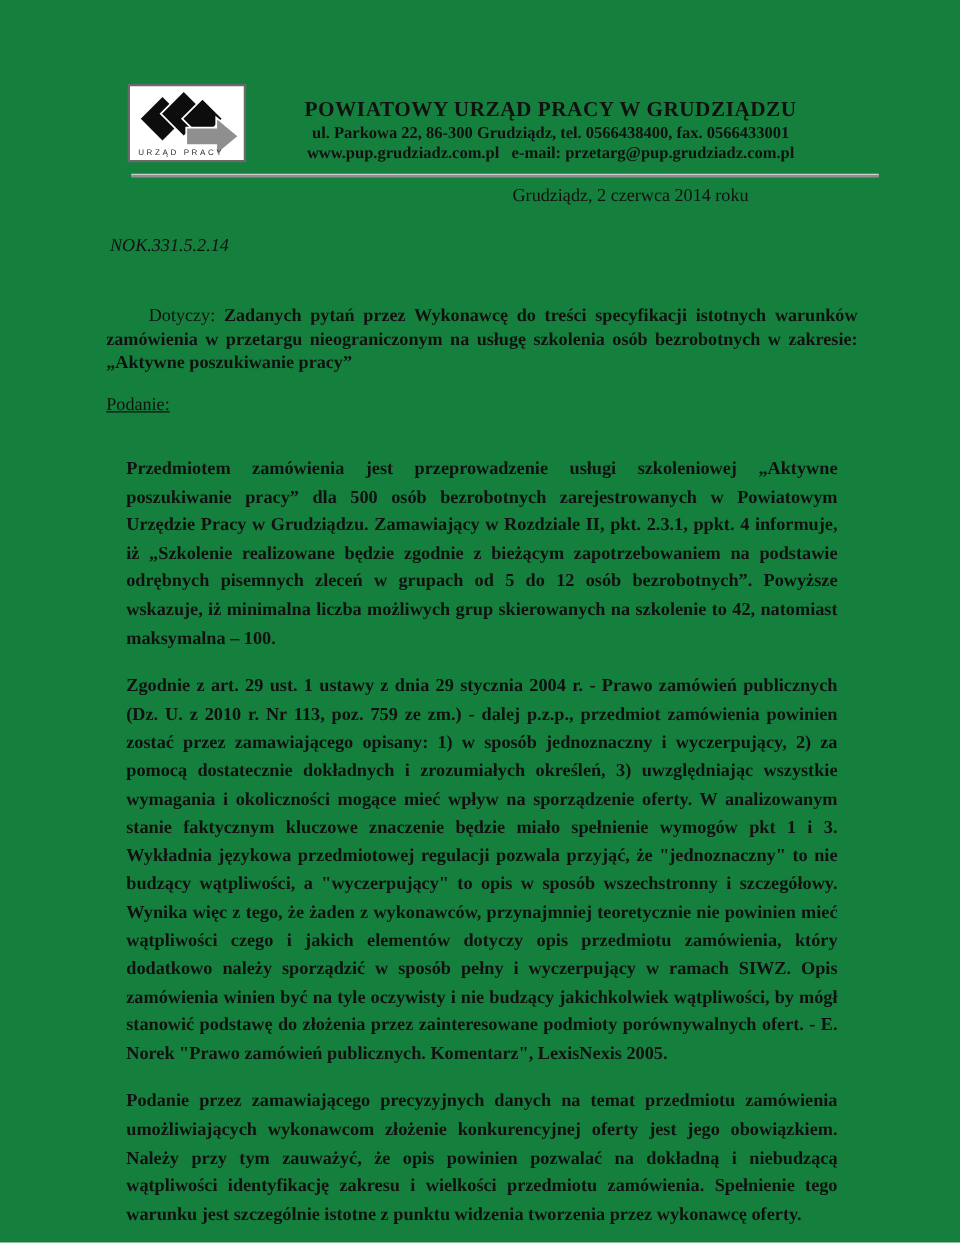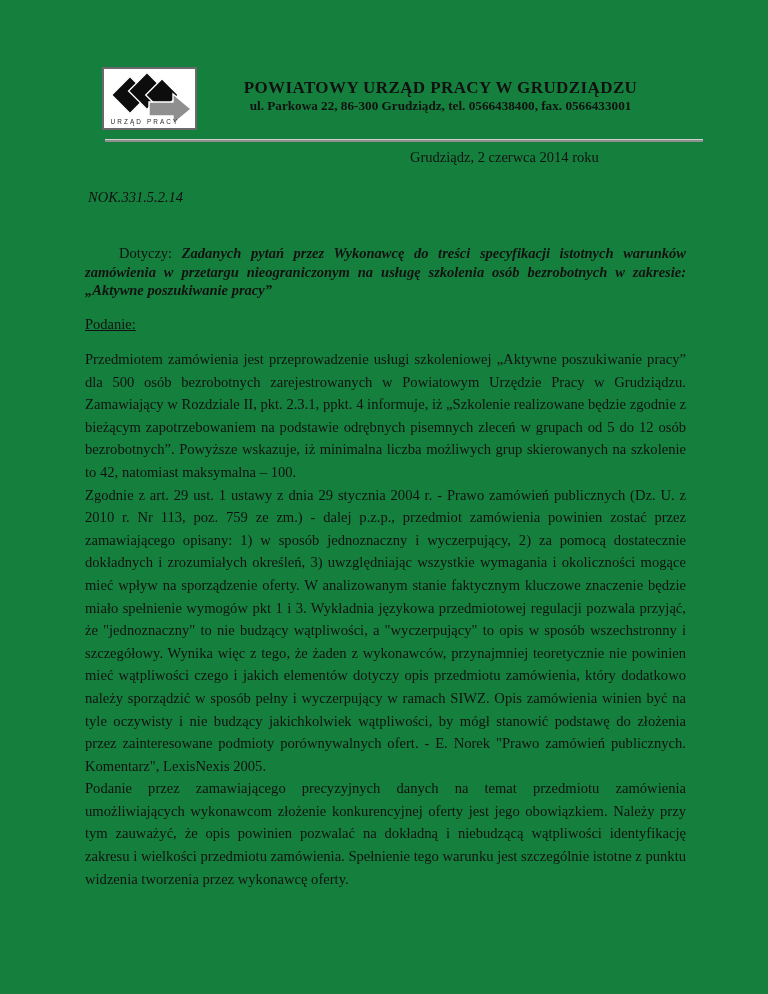--- a/index.html
+++ b/index.html
@@ -76,41 +76,41 @@
   .subject {
     position: absolute;
     left: 85px;
     top: 244px;
     width: 601px;
     font-size: 14.5px;
     line-height: 18.6px;
     text-align: justify;
   }
   .subject .subject-label { font-weight: normal; font-style: normal; margin-left: 34px; }
-  .subject .subject-text  { font-weight: bold; font-style: italic; }
+  .subject .subject-text  { font-weight: bold; }
 
   .question-heading {
     position: absolute;
     left: 85px;
     top: 316px;
     font-size: 14.5px;
     text-decoration: underline;
   }
 
   
   .letter-body {
     position: absolute;
     left: 85px;
     top: 348px;
     width: 601px;
     font-size: 14.6px;
     line-height: 22.6px;
     text-align: justify;
   }
-  .letter-body p { margin: 0; }
+  .letter-body p { margin: 16px; font-weight: bold; }
 </style>
 </head>
 <body>
 
 <div class="page">
 
   <div class="letterhead">
 
     <div class="logo-box">
       <svg viewBox="0 0 95 63" xmlns="http://www.w3.org/2000/svg">
@@ -123,20 +123,21 @@
         </g>
 
         <polygon points="47,35 71,35 71,27 89,42 71,57 71,49 47,49" fill="#8f8f8f" stroke="#ffffff" stroke-width="1.4"></polygon>
         <text x="43" y="57" text-anchor="middle" font-size="6.4" letter-spacing="2.1" fill="#2b2b2b" font-family="Liberation Sans, sans-serif">URZĄD PRACY</text>
       </svg>
     </div>
 
     <div class="header-text">
       <div class="header-title">POWIATOWY URZĄD PRACY W GRUDZIĄDZU</div>
       <div class="header-addr">ul. Parkowa 22, 86-300 Grudziądz, tel. 0566438400, fax. 0566433001</div>
+      <div class="header-addr">www.pup.grudziadz.com.pl   e-mail: przetarg@pup.grudziadz.com.pl</div>
     </div>
 
     <div class="header-rule"></div>
   </div>
 
   <div class="date-line">Grudziądz, 2 czerwca 2014 roku</div>
   <div class="ref-number">NOK.331.5.2.14</div>
 
   <div class="subject">
     <span class="subject-label">Dotyczy: </span><span class="subject-text">Zadanych pytań przez Wykonawcę do treści specyfikacji istotnych warunków zamówienia w przetargu nieograniczonym na usługę szkolenia osób bezrobotnych w zakresie: „Aktywne poszukiwanie pracy”</span>

